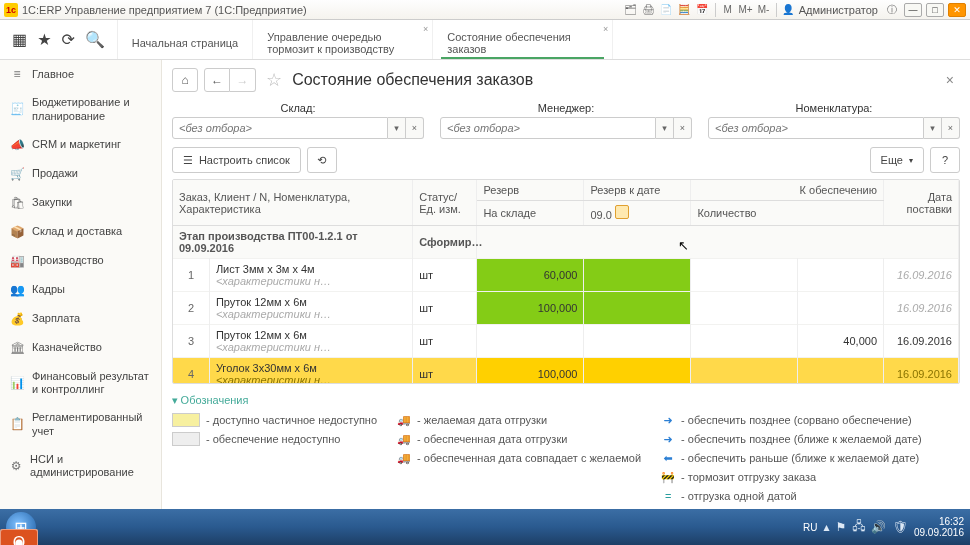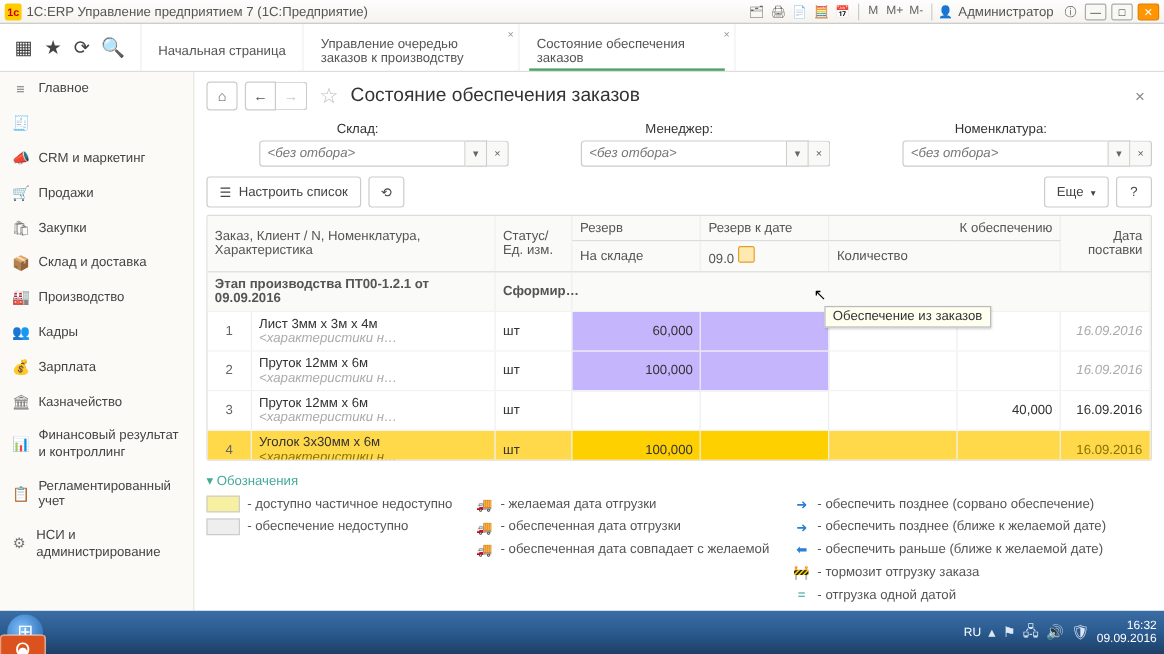--- a/index.html
+++ b/index.html
@@ -43,41 +43,41 @@
 .page-header .ph-btn-group .ph-btn:first-child{border-radius:3px 0 0 3px;}
 .page-header .ph-btn-group .ph-btn:last-child{border-radius:0 3px 3px 0;border-left:0;}
 .page-header .star { font-size:18px; color:#bbb; margin:0 4px;}
 .page-header h2 { font-size:16px; font-weight:normal; color:#333;}
 .page-header .ph-close { margin-left:auto; font-size:14px; color:#888; cursor:pointer; padding:2px 6px;}
 
 .filters { display:flex; gap:16px; margin-bottom:8px;}
 .filter { flex:1; display:flex; flex-direction:column; gap:3px;}
 .filter label { font-size:11px; color:#333;text-align:center;}
 .filter .combo { display:flex;}
-.filter .combo input { flex:1; height:22px; border:1px solid #ccc; border-radius:3px 0 0 3px; padding:0 6px; font-size:11px; color:#aaa; font-style:italic;margin-left:44px;}
+.filter .combo input { flex:1; height:22px; border:1px solid #ccc; border-radius:3px 0 0 3px; padding:0 6px; font-size:11px; color:#aaa; font-style:italic;}
 .filter .combo .c-btn { width:18px;height:22px;border:1px solid #ccc;border-left:0;display:inline-flex;align-items:center;justify-content:center;font-size:9px;color:#666;background:#f9f9f7;}
 .filter .combo .c-btn:last-child { border-radius:0 3px 3px 0;}
 
 .list-toolbar { display:flex; align-items:center; gap:6px; margin-bottom:6px;}
 .lt-btn { height:26px; padding:0 10px; border:1px solid #ccc; border-radius:3px; background:#fff; display:inline-flex; align-items:center; gap:6px; font-size:11px; color:#444; cursor:pointer;}
 .lt-icon-only { width:30px; padding:0; justify-content:center;}
 .lt-spacer { flex:1;}
 
 
 .table-wrap { border:1px solid #ddd; border-radius:2px; overflow:hidden; background:#fff;}
 table { width:100%; border-collapse:collapse; table-layout:fixed;}
 th, td { border-right:1px solid #eee; padding:4px 6px; font-size:11px; text-align:left;}
 thead th { background:#fafaf8; color:#555; font-weight:normal; border-bottom:1px solid #ddd;}
 thead tr.sub th { border-top:0;}
 tbody tr { border-bottom:1px solid #f2f2f0;}
 tbody tr.stage { background:#fafaf8; font-weight:bold; color:#555;}
 tbody tr.sel { background:#ffd94a;}
 td.num { text-align:center; color:#666;}
 td.right { text-align:right;}
-.cell-green { background:#c4b5fd;}
+.cell-green { background:#84cc16;}
 .muted { color:#aaa; font-style:italic;}
 
 
 .tooltip-box { position:absolute; left:525px; top:195px; background:#fffff0; border:1px solid #bbb; padding:2px 6px; font-size:11px; box-shadow:1px 1px 2px rgba(0,0,0,.2); z-index:10;}
 .cursor-arrow { position:absolute; left:516px; top:178px; font-size:13px; color:#000; z-index:11; pointer-events:none;}
 
 
 .legend { margin-top:10px; font-size:11px;}
 .legend-title { color:#4a9; margin-bottom:6px;}
 .legend-title::before { content:"▾ "; color:#4a9;}
@@ -134,38 +134,39 @@
     <div class="toolbox">
       <span>▦</span>
       <span>★</span>
       <span>⟳</span>
       <span>🔍</span>
     </div>
     <div class="tab">
         <span>Начальная страница</span>
       </div>
     <div class="tab">
-        <span>Управление очередью заказов к производству</span>
+        <span>Управление очередью тормозит к производству</span>
         <span class="tab-close">×</span>
       </div>
     <div class="tab active">
         <span>Состояние обеспечения заказов</span>
         <span class="tab-close">×</span>
       </div>
   </div>
 
   <div class="main">
 
     <div class="sidebar">
       <div class="nav-item">
           <span class="nv-icon">≡</span>
           <span>Главное</span>
         </div>
       <div class="nav-item">
           <span class="nv-icon">🧾</span>
+          <span>Бюджетирование и планирование</span>
         </div>
       <div class="nav-item">
           <span class="nv-icon">📣</span>
           <span>CRM и маркетинг</span>
         </div>
       <div class="nav-item">
           <span class="nv-icon">🛒</span>
           <span>Продажи</span>
         </div>
       <div class="nav-item">
@@ -332,21 +333,20 @@
                 <td></td>
                 <td class="right" style="color:#8a7300">16.09.2016</td>
             </tr>
 
           </tbody>
         </table>
 
       </div>
 
       <span class="cursor-arrow">↖</span>
-      <div class="tooltip-box">Обеспечение из заказов</div>
 
       <div class="legend">
         <div class="legend-title">Обозначения</div>
         <div class="legend-cols">
           <div class="legend-col">
             <div class="legend-row">
                 <span class="sw y"></span>
                 <span>- доступно частичное недоступно</span>
               </div>
             <div class="legend-row">

